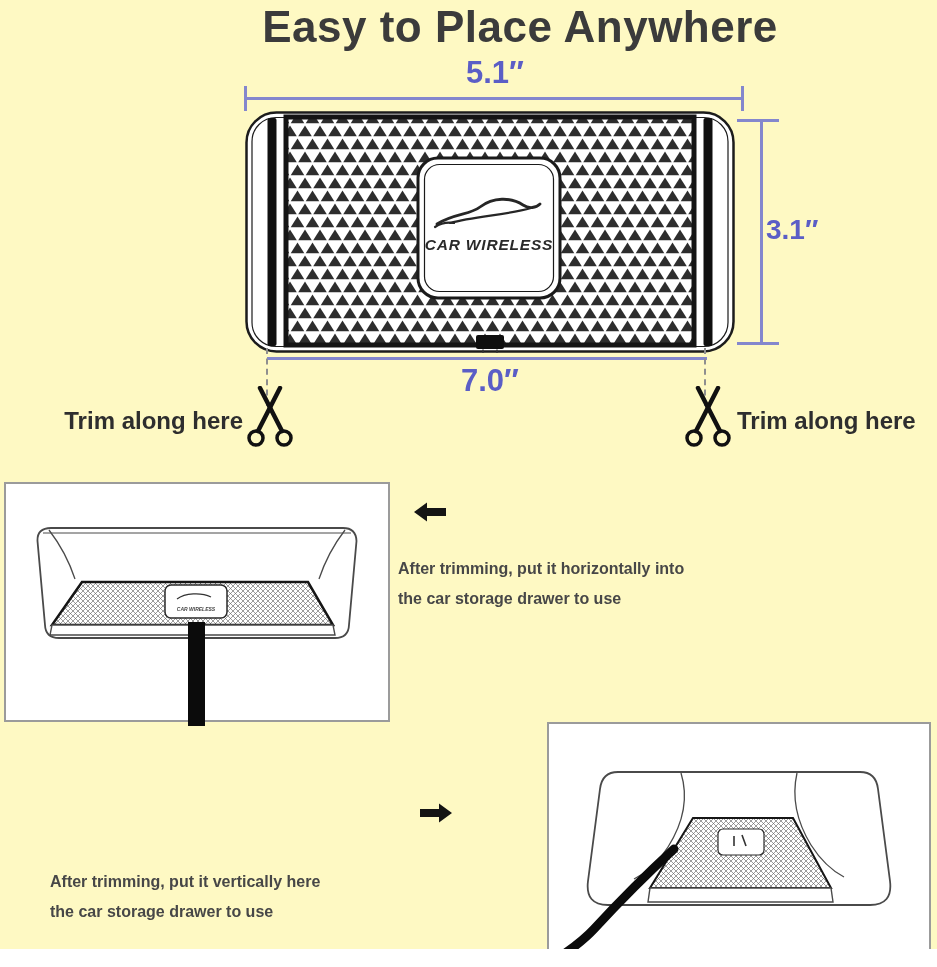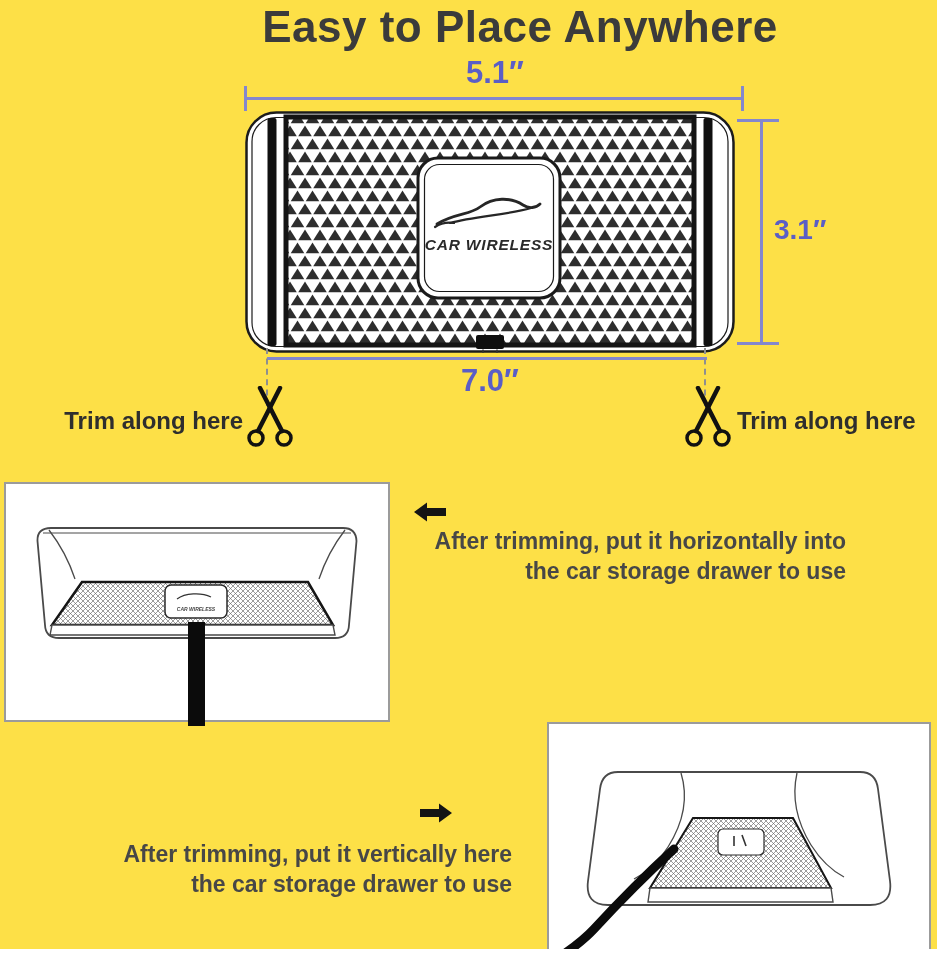--- a/index.html
+++ b/index.html
@@ -1,29 +1,29 @@
 <!DOCTYPE html>
 <html><head>
 <meta charset="utf-8">
 <style>
   html,body{margin:0;padding:0;background:#fff;}
   #canvas{
-    position:relative;width:937px;height:949px;background:#fde047;
+    position:relative;width:937px;height:949px;background:#fef9c3;
     font-family:"Liberation Sans","DejaVu Sans",sans-serif;overflow:hidden;
   }
   .abs{position:absolute;}
   .title{
     left:235px;top:2px;width:570px;text-align:center;
     font-size:44px;font-weight:bold;color:#3b3b3b;letter-spacing:.5px;
   }
   .dim-label{color:#5b5ec6;font-weight:bold;text-align:center;}
   .dim-line{background:#8487cd;}
   .dash-line{border-left:2px dashed #8f8f8f;width:0;}
   .trim-label{font-size:24px;font-weight:bold;color:#2e2e2e;}
-  .instr{text-align:right;font-size:23px;font-weight:bold;color:#474747;line-height:30px;}
+  .instr{text-align:left;font-size:16px;font-weight:bold;color:#474747;line-height:30px;margin-top:28px;}
   .bar{background:#0b0b0b;}
 </style>
 </head>
 <body>
 
 <div id="canvas">
 
   <div class="abs title">Easy to Place Anywhere</div>
 
   <div class="abs dim-label" style="left:430px;top:55px;width:130px;font-size:31px;">5.1″</div>
@@ -52,21 +52,21 @@
       <path d="M190,116 C196,112 203,111 209,112" stroke-width="2.2"></path>
     </g>
     <text x="244" y="139" text-anchor="middle" font-size="15.5" font-style="italic" font-weight="bold" letter-spacing="0.8" fill="#2a2a2a">CAR WIRELESS</text>
     <rect x="231" y="224" width="28" height="14" rx="2" fill="#0e0e0e"></rect>
     <path d="M238,238.5 V246 M252,238.5 V246" stroke="#333" stroke-width="1.5"></path>
   </svg>
 
   <div class="abs dim-line" style="left:760px;top:120px;width:3px;height:225px;"></div>
   <div class="abs dim-line" style="left:737px;top:119px;width:42px;height:3px;"></div>
   <div class="abs dim-line" style="left:737px;top:342px;width:42px;height:3px;"></div>
-  <div class="abs dim-label" style="left:766px;top:214px;width:80px;font-size:28px;text-align:left;margin-left:8px;">3.1″</div>
+  <div class="abs dim-label" style="left:766px;top:214px;width:80px;font-size:28px;text-align:left;">3.1″</div>
 
   <div class="abs dim-line" style="left:267px;top:357px;width:440px;height:3px;"></div>
   <div class="abs dim-label" style="left:425px;top:363px;width:130px;font-size:31px;">7.0″</div>
   <div class="abs dash-line" style="left:266px;top:348px;height:58px;"></div>
   <div class="abs dash-line" style="left:704px;top:348px;height:58px;"></div>
 
   <svg class="abs" style="left:246px;top:386px;" width="48" height="62" viewBox="0 0 48 62">
     <g stroke="#111" fill="none" stroke-linecap="round">
       <path d="M14,2 L36,45" stroke-width="4.5"></path>
       <path d="M34,2 L12,45" stroke-width="4.5"></path>

